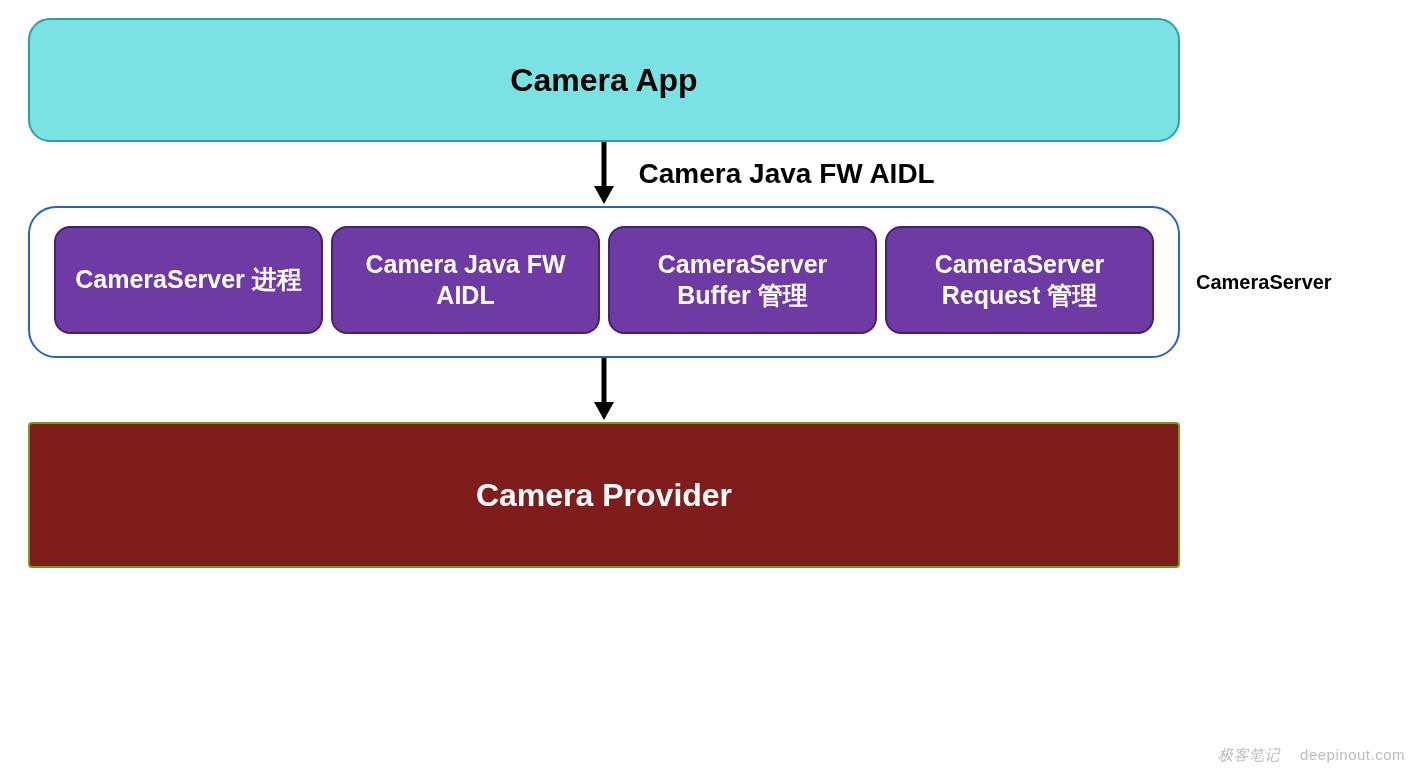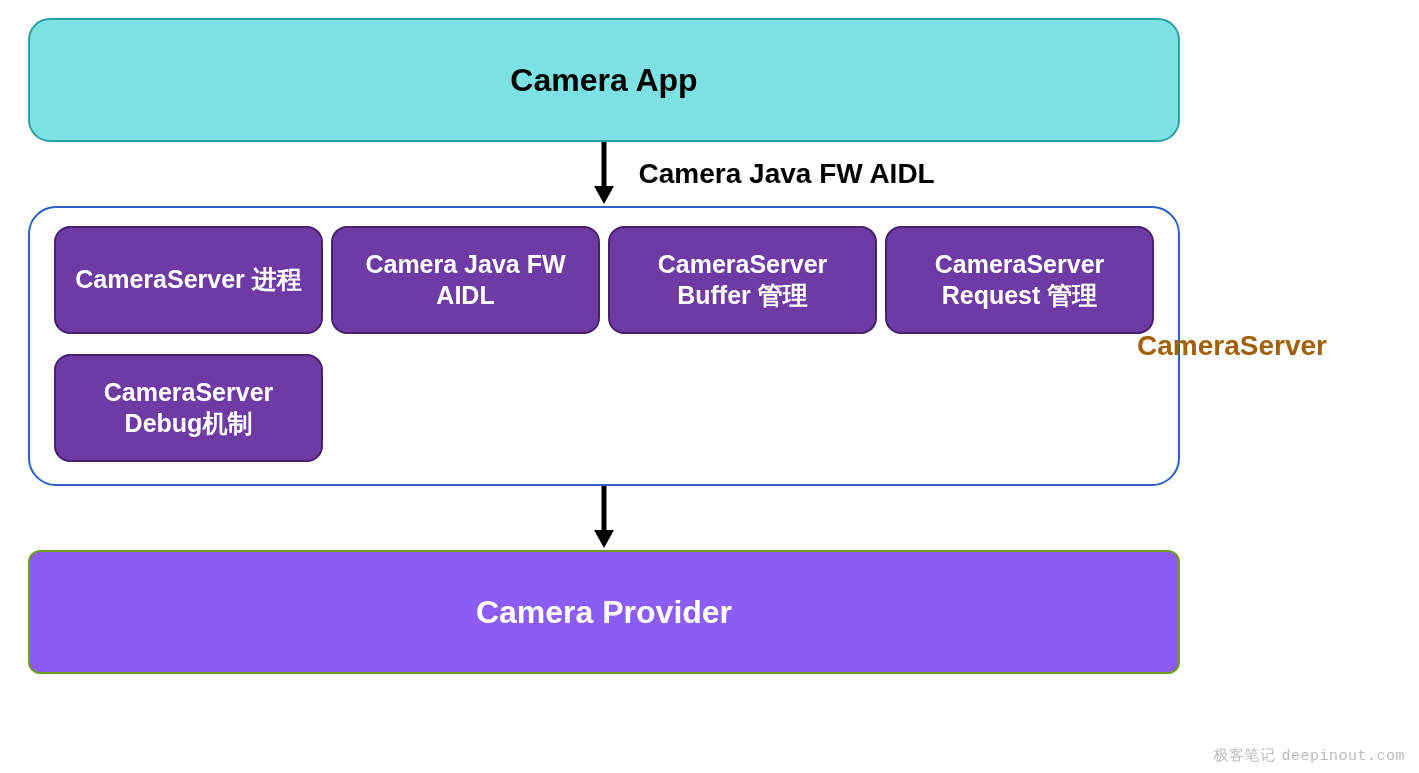--- a/index.html
+++ b/index.html
@@ -57,26 +57,26 @@
   }
   .server-container {
     width: 1152px;
     border: 2px solid #2a62c4;
     border-radius: 28px;
     padding: 18px 24px 22px 24px;
     background: #ffffff;
   }
   .server-label {
     position: absolute;
-    left: 1109px;
+    left: 1168px;
     top: 50%;
     transform: translateY(-50%);
-    font-size: 28px;
+    font-size: 20px;
     font-weight: 600;
-    color: #a16207;
+    color: #000000;
   }
   .grid {
     display: grid;
     grid-template-columns: repeat(4, 1fr);
     gap: 20px 8px;
   }
   .node {
     background: #6e3aa4;
     border: 2px solid #47216c;
     border-radius: 16px;
@@ -86,47 +86,48 @@
     display: flex;
     align-items: center;
     justify-content: center;
     text-align: center;
     padding: 10px 12px;
     min-height: 108px;
     line-height: 1.25;
   }
   .bottom-box {
     width: 1152px;
-    height: 124px;
-    background: #8b5cf6;
+    height: 146px;
+    background: #7f1d1d;
     border: 2px solid #6f9b20;
-    border-radius: 12px;
+    border-radius: 4px;
     display: flex;
     align-items: center;
     justify-content: center;
   }
   .bottom-box .title {
     font-size: 32px;
     font-weight: 700;
     color: #ffffff;
   }
   .watermark {
     position: absolute;
     right: 14px;
     bottom: 8px;
     color: #bdbdbd;
     font-size: 15px;
     letter-spacing: 0.5px;
   }
   .watermark .cn {
     font-family: "STKaiti", "KaiTi", serif;
-    margin-right: 6px;
+    font-style: italic;
+    margin-right: 20px;
   }
   .watermark .en {
-    font-family: Liberation Mono, monospace;
+    font-family: Liberation Sans, sans-serif;
   }
 </style>
 </head>
 <body>
 
 <div class="canvas">
 
   <div class="top-box">
     <div class="title">Camera App</div>
   </div>
@@ -139,21 +140,20 @@
     <div class="arrow-label">Camera Java FW AIDL</div>
   </div>
 
   <div class="server-wrap">
     <div class="server-container">
       <div class="grid">
         <div class="node">CameraServer 进程</div>
         <div class="node">Camera Java FW AIDL</div>
         <div class="node">CameraServer Buffer 管理</div>
         <div class="node">CameraServer Request 管理</div>
-        <div class="node">CameraServer Debug机制</div>
       </div>
     </div>
     <div class="server-label">CameraServer</div>
   </div>
 
   <div class="arrow-group">
     <svg class="arrow" width="24" height="64">
       <line x1="12" y1="0" x2="12" y2="46" stroke="#000" stroke-width="5"></line>
       <polygon points="12,62 2,44 22,44" fill="#000"></polygon>
     </svg>

